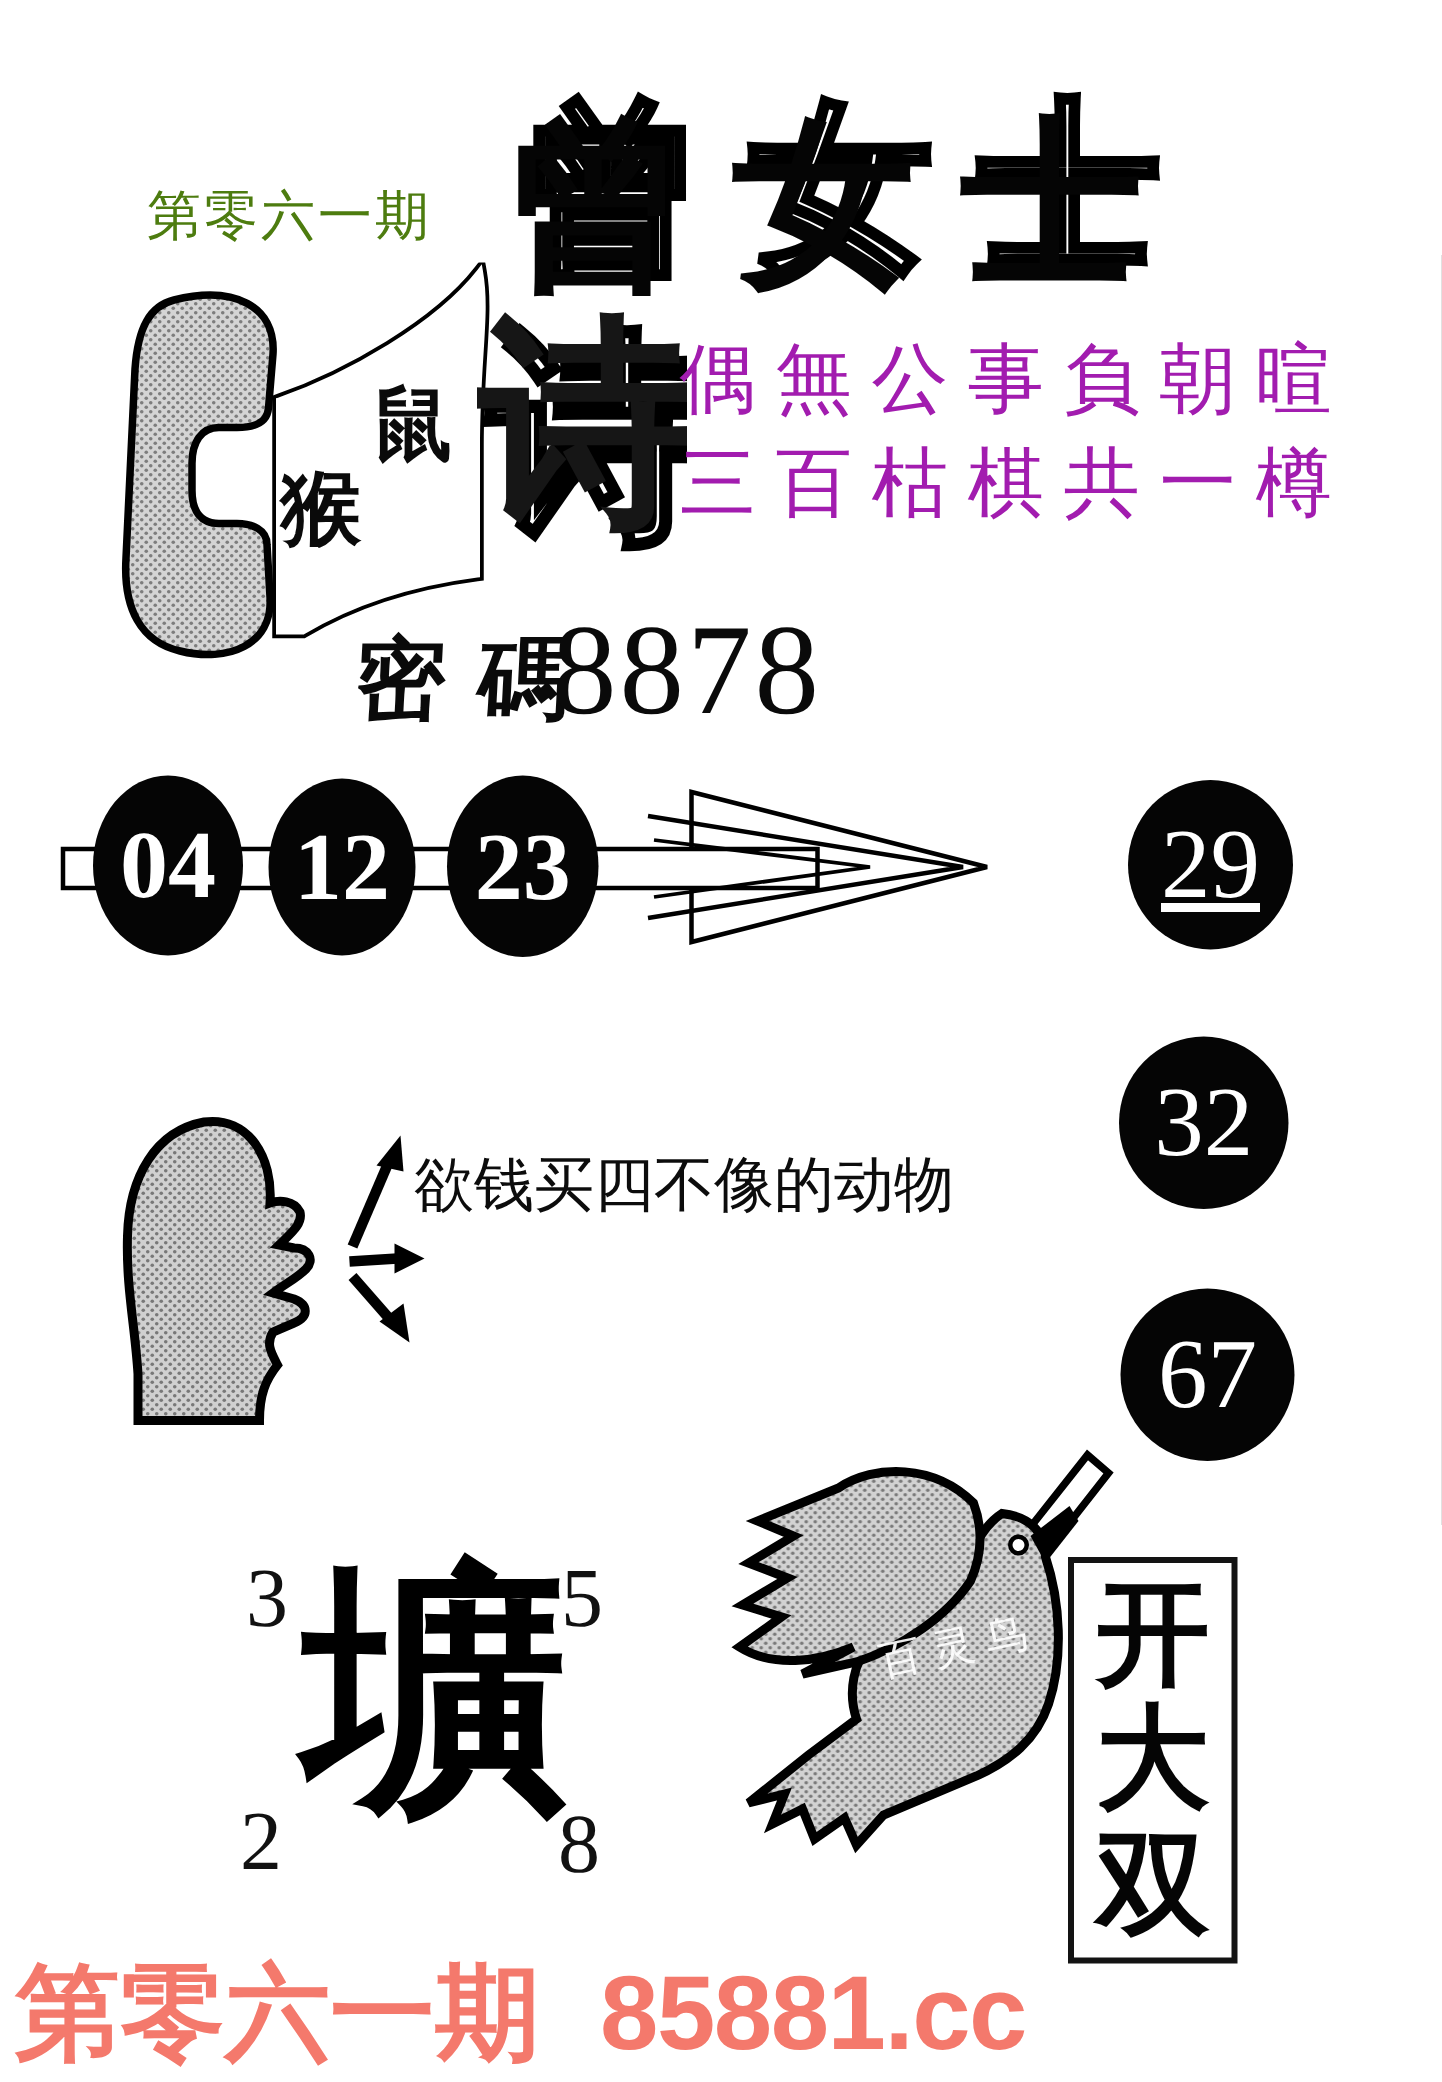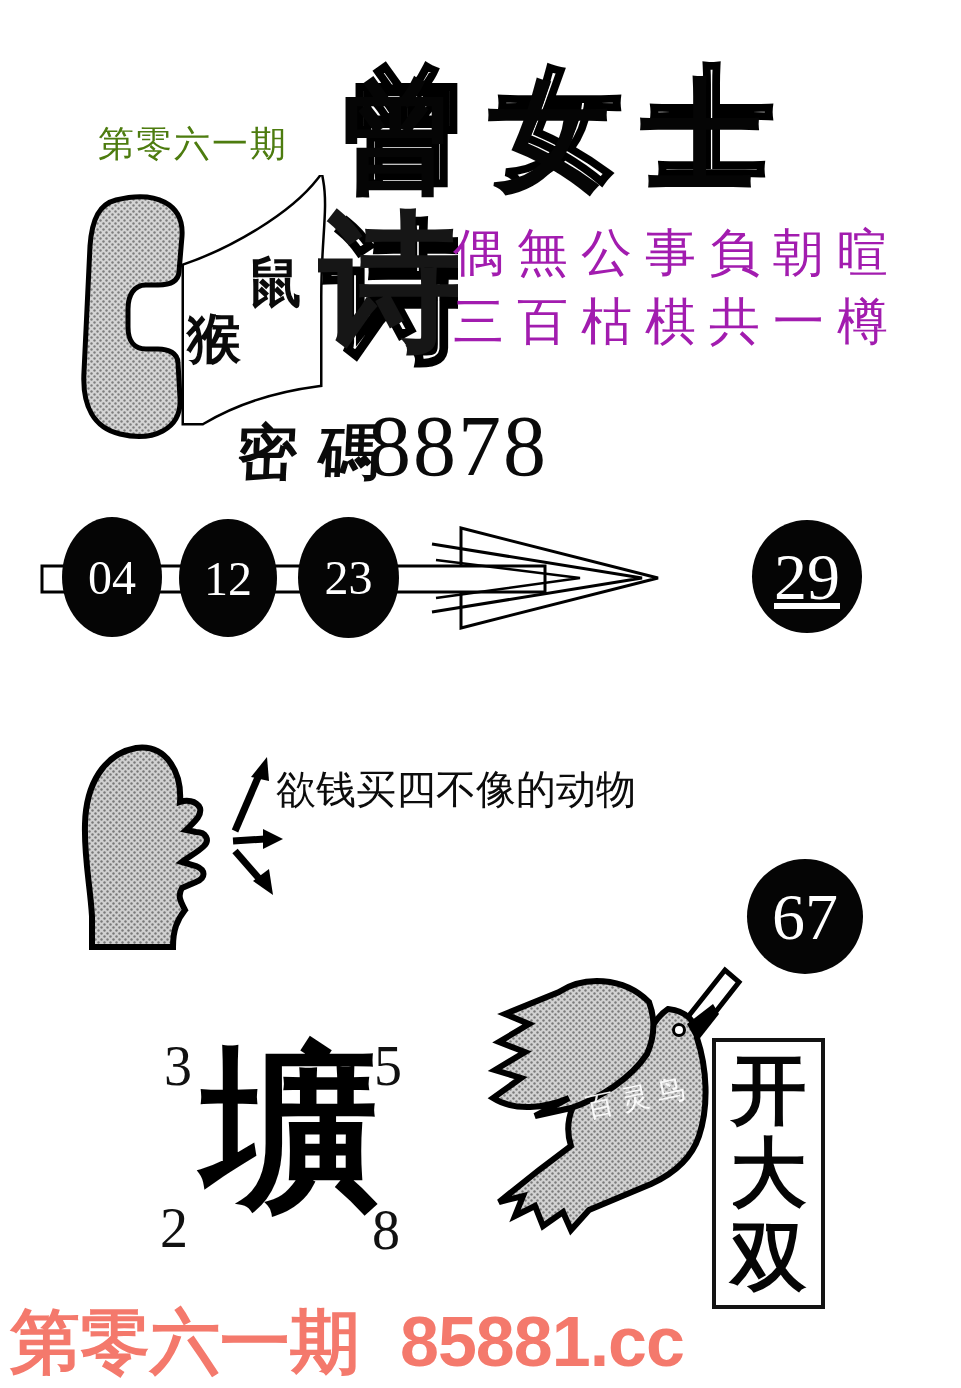--- a/index.html
+++ b/index.html
@@ -10,21 +10,21 @@
   .issue { left:98px; top:120px; font-size:36px; letter-spacing:2px; color:#4d7c0f; }
 
   .poem-line { left:453px; font-size:51px; letter-spacing:13px; color:#a21caf; white-space:nowrap; }
   .poem-line.l1 { top:219px; }
   .poem-line.l2 { top:288px;font-family:Liberation Serif, serif; }
 
   .pw-label { left:237px; top:413px; font-size:60px; font-weight:900; letter-spacing:22px; color:#0a0a0a; transform:skewX(-3deg); }
   .pw-value { left:368px; top:396px; font-size:86px; letter-spacing:2px; color:#0a0a0a; }
 
   .ball { border-radius:50%; background:#050505; color:#fff; display:flex; align-items:center; justify-content:center; font-family:"Liberation Serif","DejaVu Serif",serif; }
-  .ball.small { font-size:48px; }
+  .ball.small { font-size:64px;font-weight:bold; }
   .ball.big { font-size:66px; }
 
   .speech-line { font-size:40px; color:#0c0c0c; white-space:nowrap; }
   .speech-line.s1 { left:276px; top:762px; }
   .speech-line.s2 { left:282px; top:830px; }
 
   .corner-num { font-size:56px; color:#111; }
   .big-char { left:202px; top:1042px; font-size:176px; font-weight:900; color:#000; line-height:1; }
 
   .verdict-box { left:712px; top:1038px; width:113px; height:271px; border:4px solid #131313; background:#fff;
@@ -95,20 +95,23 @@
   <div class="abs ball small" style="left:179px;top:519px;width:98px;height:118px;">
     <span>12</span>
   </div>
   <div class="abs ball small" style="left:298px;top:517px;width:101px;height:121px;">
     <span>23</span>
   </div>
 
   <div class="abs ball big" style="left:752px;top:520px;width:110px;height:113px;text-decoration:underline;">
     <span>29</span>
   </div>
+  <div class="abs ball big" style="left:746px;top:691px;width:113px;height:115px;">
+    <span>32</span>
+  </div>
   <div class="abs ball big" style="left:747px;top:859px;width:116px;height:115px;">
     <span>67</span>
   </div>
 
   <svg class="abs" style="left:76px;top:740px;" width="165" height="212" viewBox="0 0 165 212">
     <defs>
       <pattern id="ht2" width="6" height="6" patternUnits="userSpaceOnUse">
         <rect width="6" height="6" fill="#d0d0d0"></rect>
         <circle cx="1.5" cy="1.5" r="1.2" fill="#787878"></circle>
         <circle cx="4.5" cy="4.5" r="1.2" fill="#787878"></circle>

